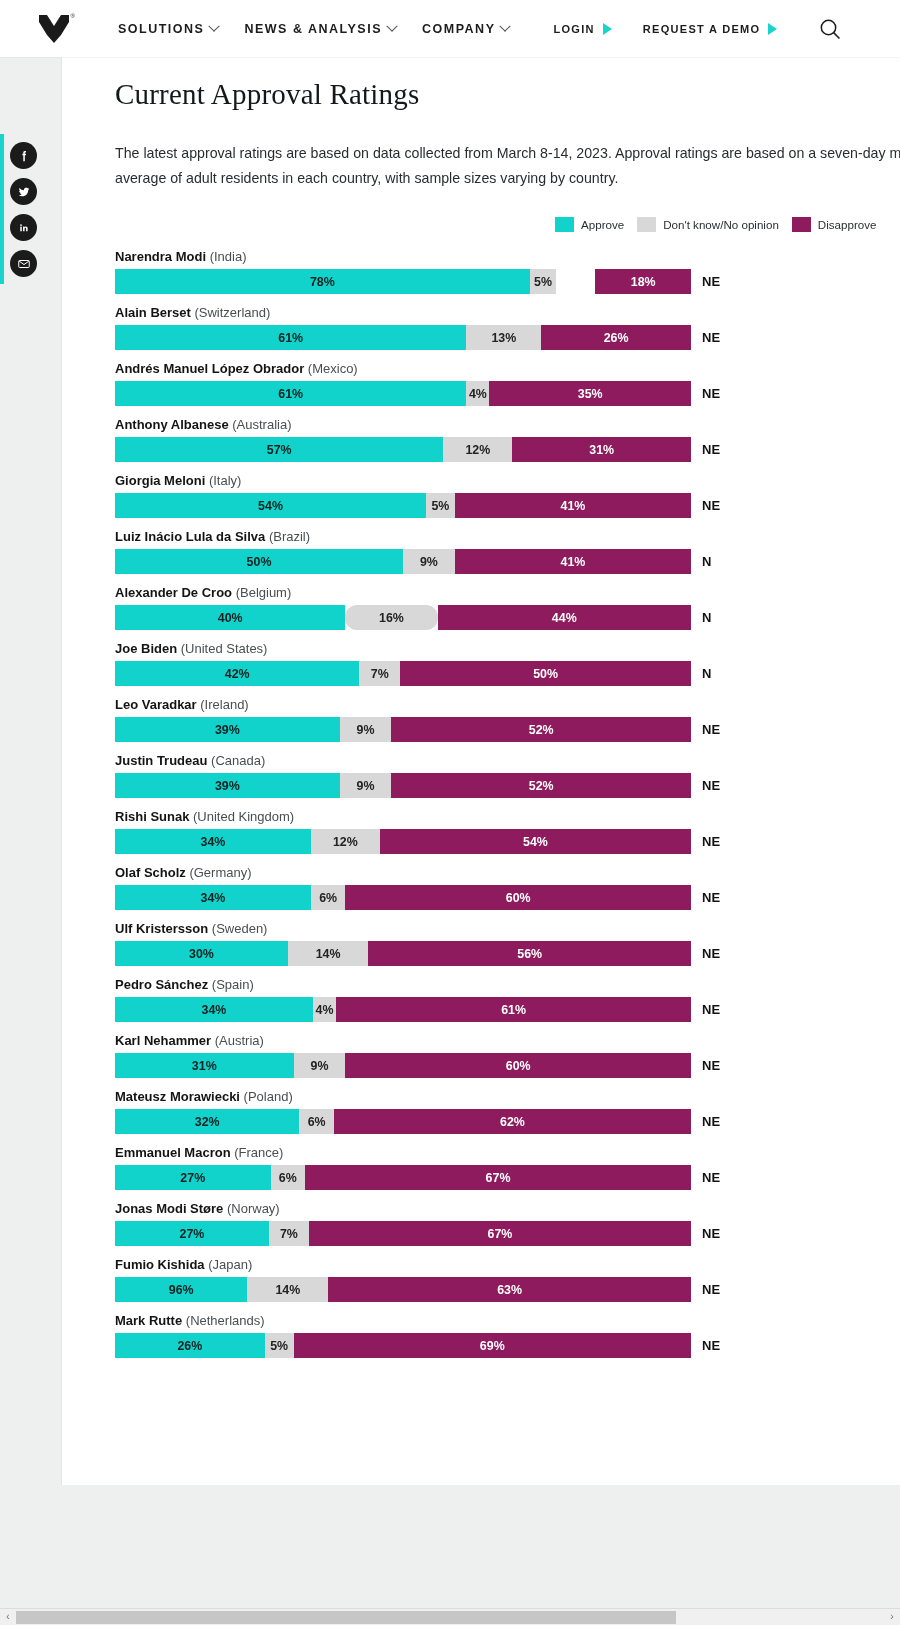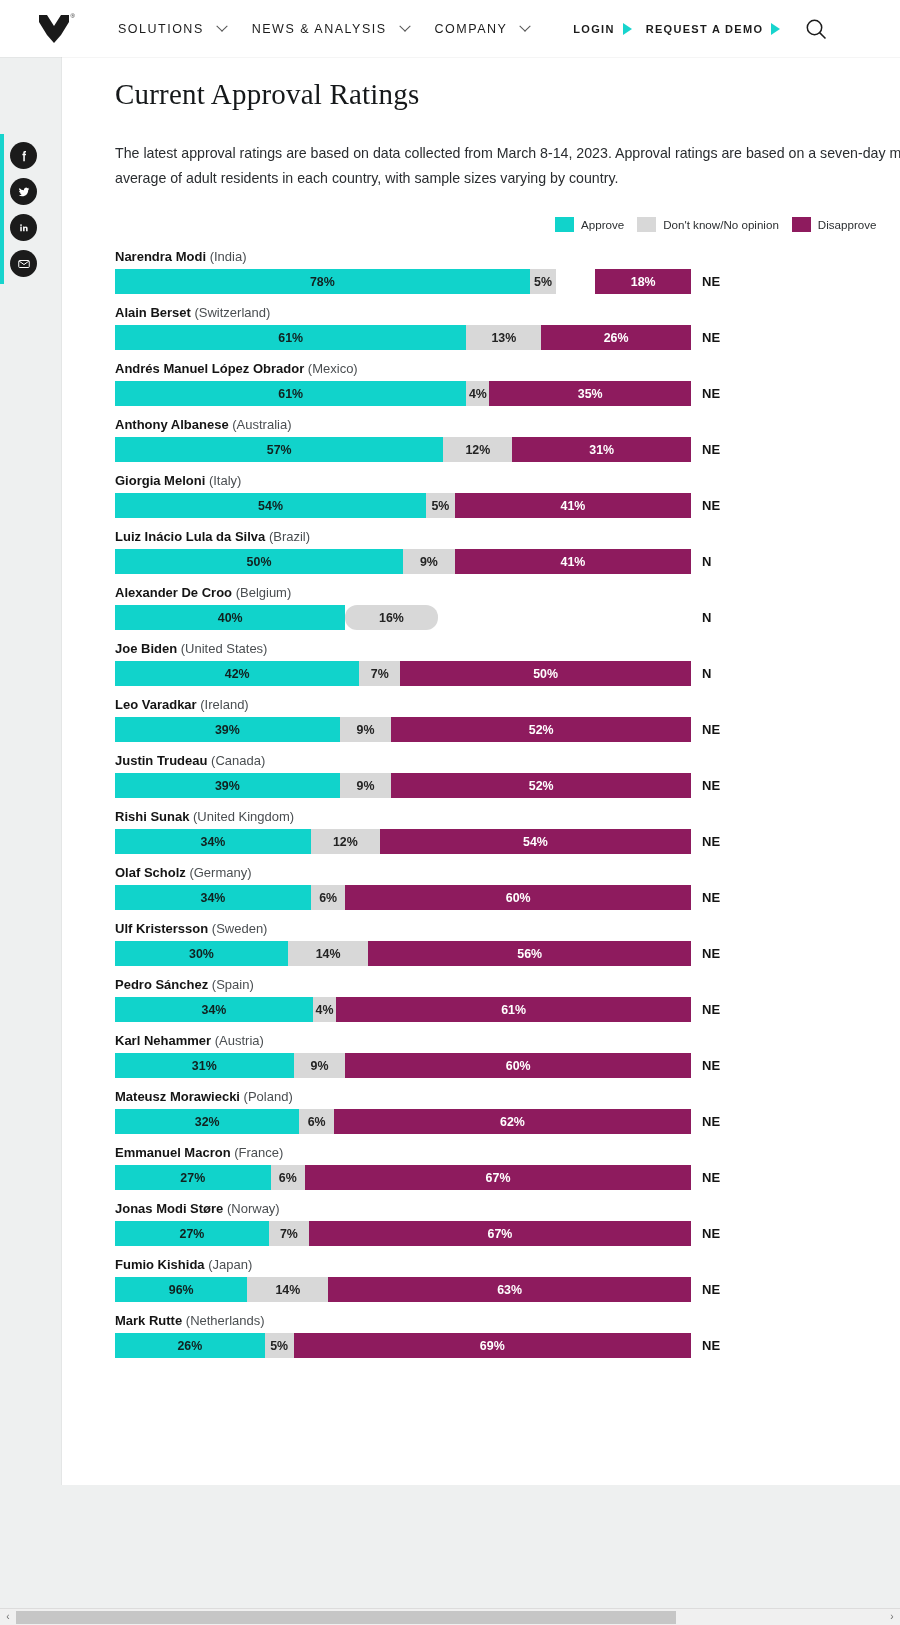--- a/index.html
+++ b/index.html
@@ -58,40 +58,40 @@
 
   .main-nav {
     display: flex;
     align-items: center;
     gap: 26px;
     margin-left: 18px;
   }
   .nav-item {
     display: flex;
     align-items: center;
-    gap: 14px;
+    gap: 6px;
     font-size: 12.5px;
     letter-spacing: 1.5px;
-    font-weight: 400;
+    font-weight: 700;
     color: #1c1c1c;
     cursor: pointer;
     white-space: nowrap;
   }
   .chev {
     display: inline-block;
     width: 8px; height: 8px;
     border-right: 1.4px solid #555;
     border-bottom: 1.4px solid #555;
     transform: rotate(45deg) translate(-2px,-2px);
   }
 
   .header-right {
     display: flex;
     align-items: center;
-    gap: 14px;
+    gap: 31px;
     margin-left: 44px;
   }
   .hr-link {
     display: flex;
     align-items: center;
     gap: 8px;
     font-size: 11px;
     letter-spacing: 1.3px;
     font-weight: 700;
     color: #1c1c1c;
@@ -443,20 +443,21 @@
             </div>
             <div class="net-box">N</div>
           </div>
         </div>
         <div class="chart-row">
           <div class="row-label"><span class="leader">Alexander De Croo </span><span class="country">(Belgium)</span></div>
           <div class="bar-line">
             <div class="stack">
               <div class="seg seg-approve" style="width: 40%;">40%</div>
               <div class="seg seg-dk" style="width: 16%; border-radius: 12px;">16%</div>
+              <div class="seg seg-disapprove" style="width: 44%;">44%</div>
             </div>
             <div class="net-box">N</div>
           </div>
         </div>
         <div class="chart-row">
           <div class="row-label"><span class="leader">Joe Biden </span><span class="country">(United States)</span></div>
           <div class="bar-line">
             <div class="stack">
               <div class="seg seg-approve" style="width: 42.4242%;">42%</div>
               <div class="seg seg-dk" style="width: 7.07071%;">7%</div>

